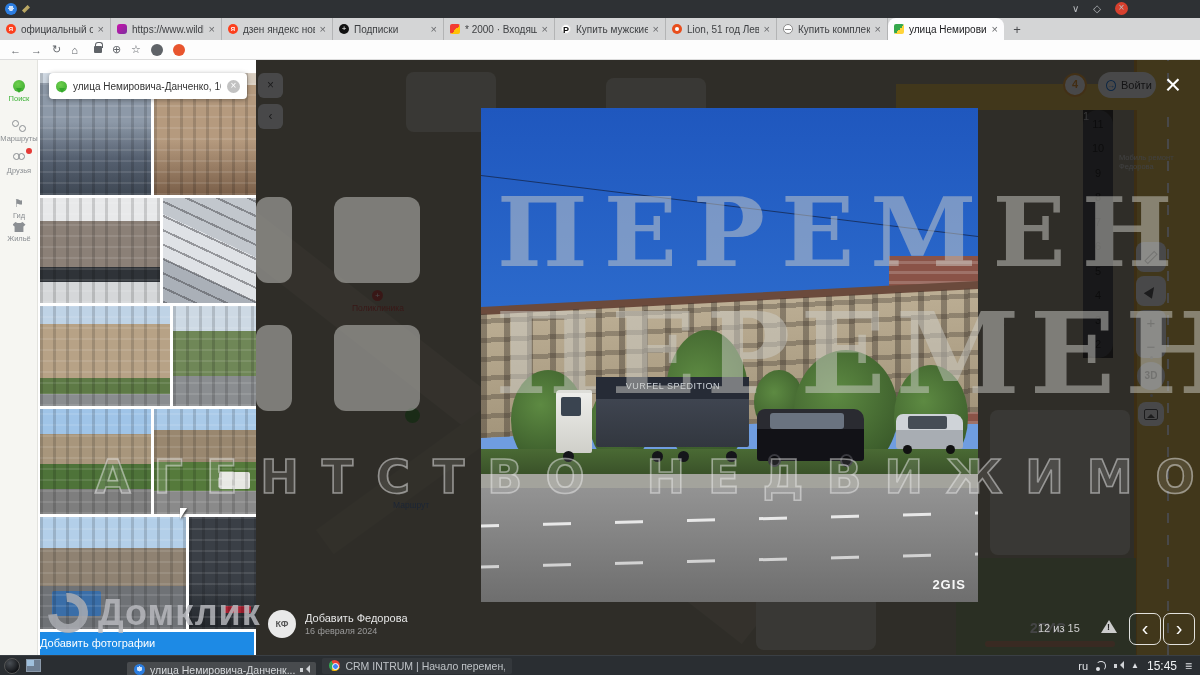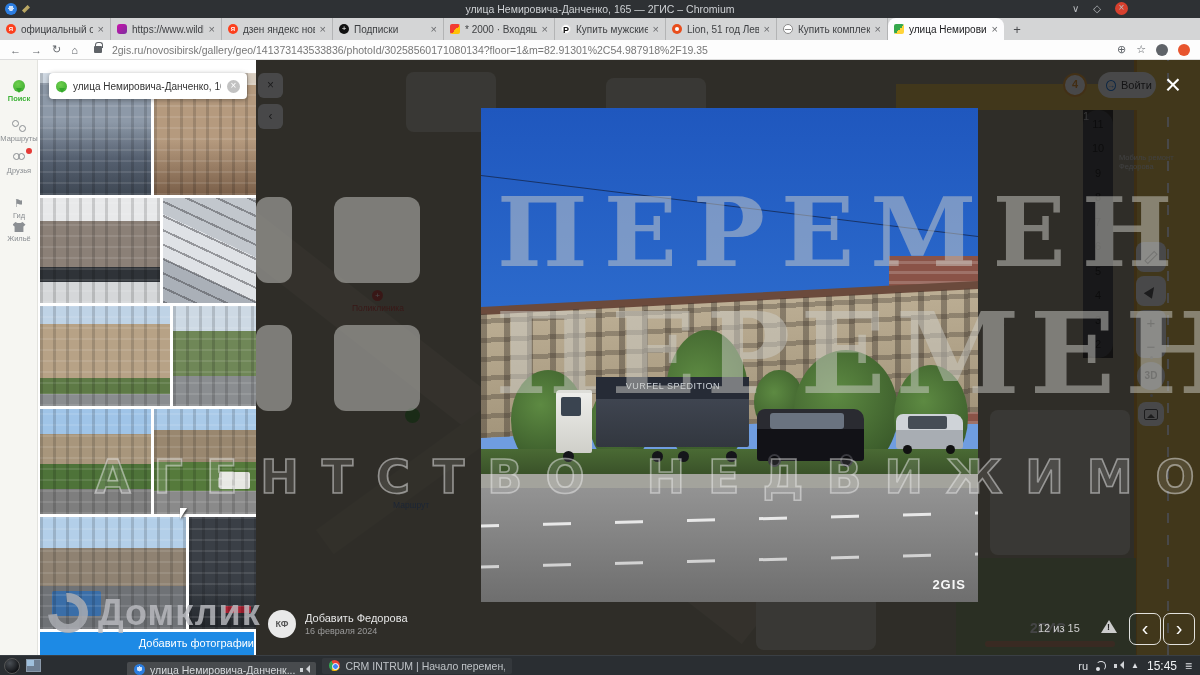--- a/index.html
+++ b/index.html
@@ -53,21 +53,21 @@
   .lock::before { content:""; position:absolute; left:1px; top:-4px; width:6px; height:5px;
     border:1.5px solid #5f6368; border-bottom:none; border-radius:3px 3px 0 0; }
   .avatar-ico { width:12px; height:12px; border-radius:50%; background:#5f6368; }
   .reddot-ico { width:12px; height:12px; border-radius:50%; background:#e8552e; }
 
   
   .gis-side { position:absolute; left:0; top:60px; width:38px; height:595px; background:#f6f6f2;
     border-right:1px solid #e3e3de; }
   .side-item { position:absolute; left:0; width:38px; text-align:center; color:#8b8f93; font-size:7.5px; }
   .side-item .lbl { display:block; margin-top:2px; }
-  .side-item.active { color:#3eb338;font-weight:bold; }
+  .side-item.active { color:#3eb338; }
   .pin { width:12px; height:12px; border-radius:50%; background:radial-gradient(circle at 40% 35%, #6fcf4e, #35a82c);
     margin:0 auto; position:relative; }
   .pin::after { content:""; position:absolute; left:3px; bottom:-4px; border:3px solid transparent;
     border-top:5px solid #35a82c; }
   .ic-route { width:14px; height:12px; margin:0 auto; position:relative; }
   .ic-route::before,.ic-route::after { content:""; position:absolute; width:5px; height:5px;
     border:1.5px solid #8b8f93; border-radius:50%; }
   .ic-route::before { left:0; top:0; } .ic-route::after { right:0; bottom:0; }
   .ic-friends { width:14px; height:11px; margin:0 auto; position:relative; }
   .ic-friends::before,.ic-friends::after { content:""; position:absolute; width:5px; height:5px;
@@ -110,21 +110,21 @@
   .t8 .truckblob { position:absolute; right:6%; bottom:24%; width:30%; height:16%; background:#e8e8e4; border-radius:2px; }
   .cursor-arrow { position:absolute; left:142px; top:448px; width:0; height:0; z-index:4;
     border-left:7px solid #fff; border-bottom:11px solid transparent; filter:drop-shadow(1px 1px 1px #333); }
   .search-card { position:absolute; left:11px; top:13px; width:198px; height:26px; background:#fff;
     border-radius:4px; box-shadow:0 1px 5px rgba(0,0,0,.35); display:flex; align-items:center;
     gap:6px; padding:0 7px; z-index:5; }
   .search-card .q { flex:1; font-size:10px; color:#333; white-space:nowrap; overflow:hidden; }
   .search-card .clr { width:13px; height:13px; border-radius:50%; background:#c2c2c2; color:#fff;
     font-size:10px; line-height:12px; text-align:center; }
   .addbtn { position:absolute; left:2px; top:572px; width:214px; height:40px; background:#1d8ae5;
-    color:#fff; font-size:11px; text-align:right; line-height:22px; z-index:5; }
+    color:#fff; font-size:11px; text-align:left; line-height:22px; z-index:5; }
 
   
   .maparea { position:absolute; left:256px; top:60px; width:944px; height:595px; background:#9e987f; overflow:hidden; }
   .map-road-v { position:absolute; left:878px; top:0; width:66px; height:595px; background:#e3bf4e;
     border-left:3px solid #d49c2e; }
   .map-road-v::after { content:""; position:absolute; left:30px; top:0; bottom:0; width:2px;
     background:repeating-linear-gradient(0deg,#fff 0 10px, transparent 10px 22px); }
   .map-road-h { position:absolute; left:640px; top:24px; width:304px; height:26px; background:#e3bf4e; }
   .map-diag1 { position:absolute; left:-40px; top:120px; width:700px; height:42px; background:#b0a790;
     transform:rotate(38deg); transform-origin:left top; }
@@ -299,21 +299,20 @@
   .tray .net::after { content:""; position:absolute; right:0; top:0; width:8px; height:8px;
     border:1.5px solid transparent; border-top-color:#dfe1e5; border-right-color:#dfe1e5; border-radius:50%; }
   .caret { font-size:8px; } .menu-ic { font-size:12px; } .clock { font-size:12px; color:#eef0f2; }
 </style>
 </head>
 <body>
 
 <div class="titlebar">
   <div class="tb-ico"></div>
   <div class="tb-pin"></div>
-  <div class="apptitle">улица Немировича-Данченко, 165 — 2ГИС – Chromium</div>
   <div class="winbtns">
     <span>∨</span>
     <span>◇</span>
     <span class="btn-close-win">×</span>
   </div>
 </div>
 
 <div class="tabbar">
   <div class="tab">
     <span class="fav fav-ya">Я</span>
@@ -362,21 +361,20 @@
   </div>
   <div class="newtab">+</div>
 </div>
 
 <div class="urlbar">
   <span>←</span>
   <span>→</span>
   <span>↻</span>
   <span>⌂</span>
   <span class="lock"></span>
-  <span class="url">2gis.ru/novosibirsk/gallery/geo/141373143533836/photoId/30258560171080134?floor=1&amp;m=82.91301%2C54.987918%2F19.35</span>
   <span>⊕</span>
   <span>☆</span>
   <span class="avatar-ico"></span>
   <span class="reddot-ico"></span>
 </div>
 
 <div class="gis-side">
   <div class="side-item active" style="top:20px;">
     <div class="pin"></div>
     <span class="lbl">Поиск</span>

